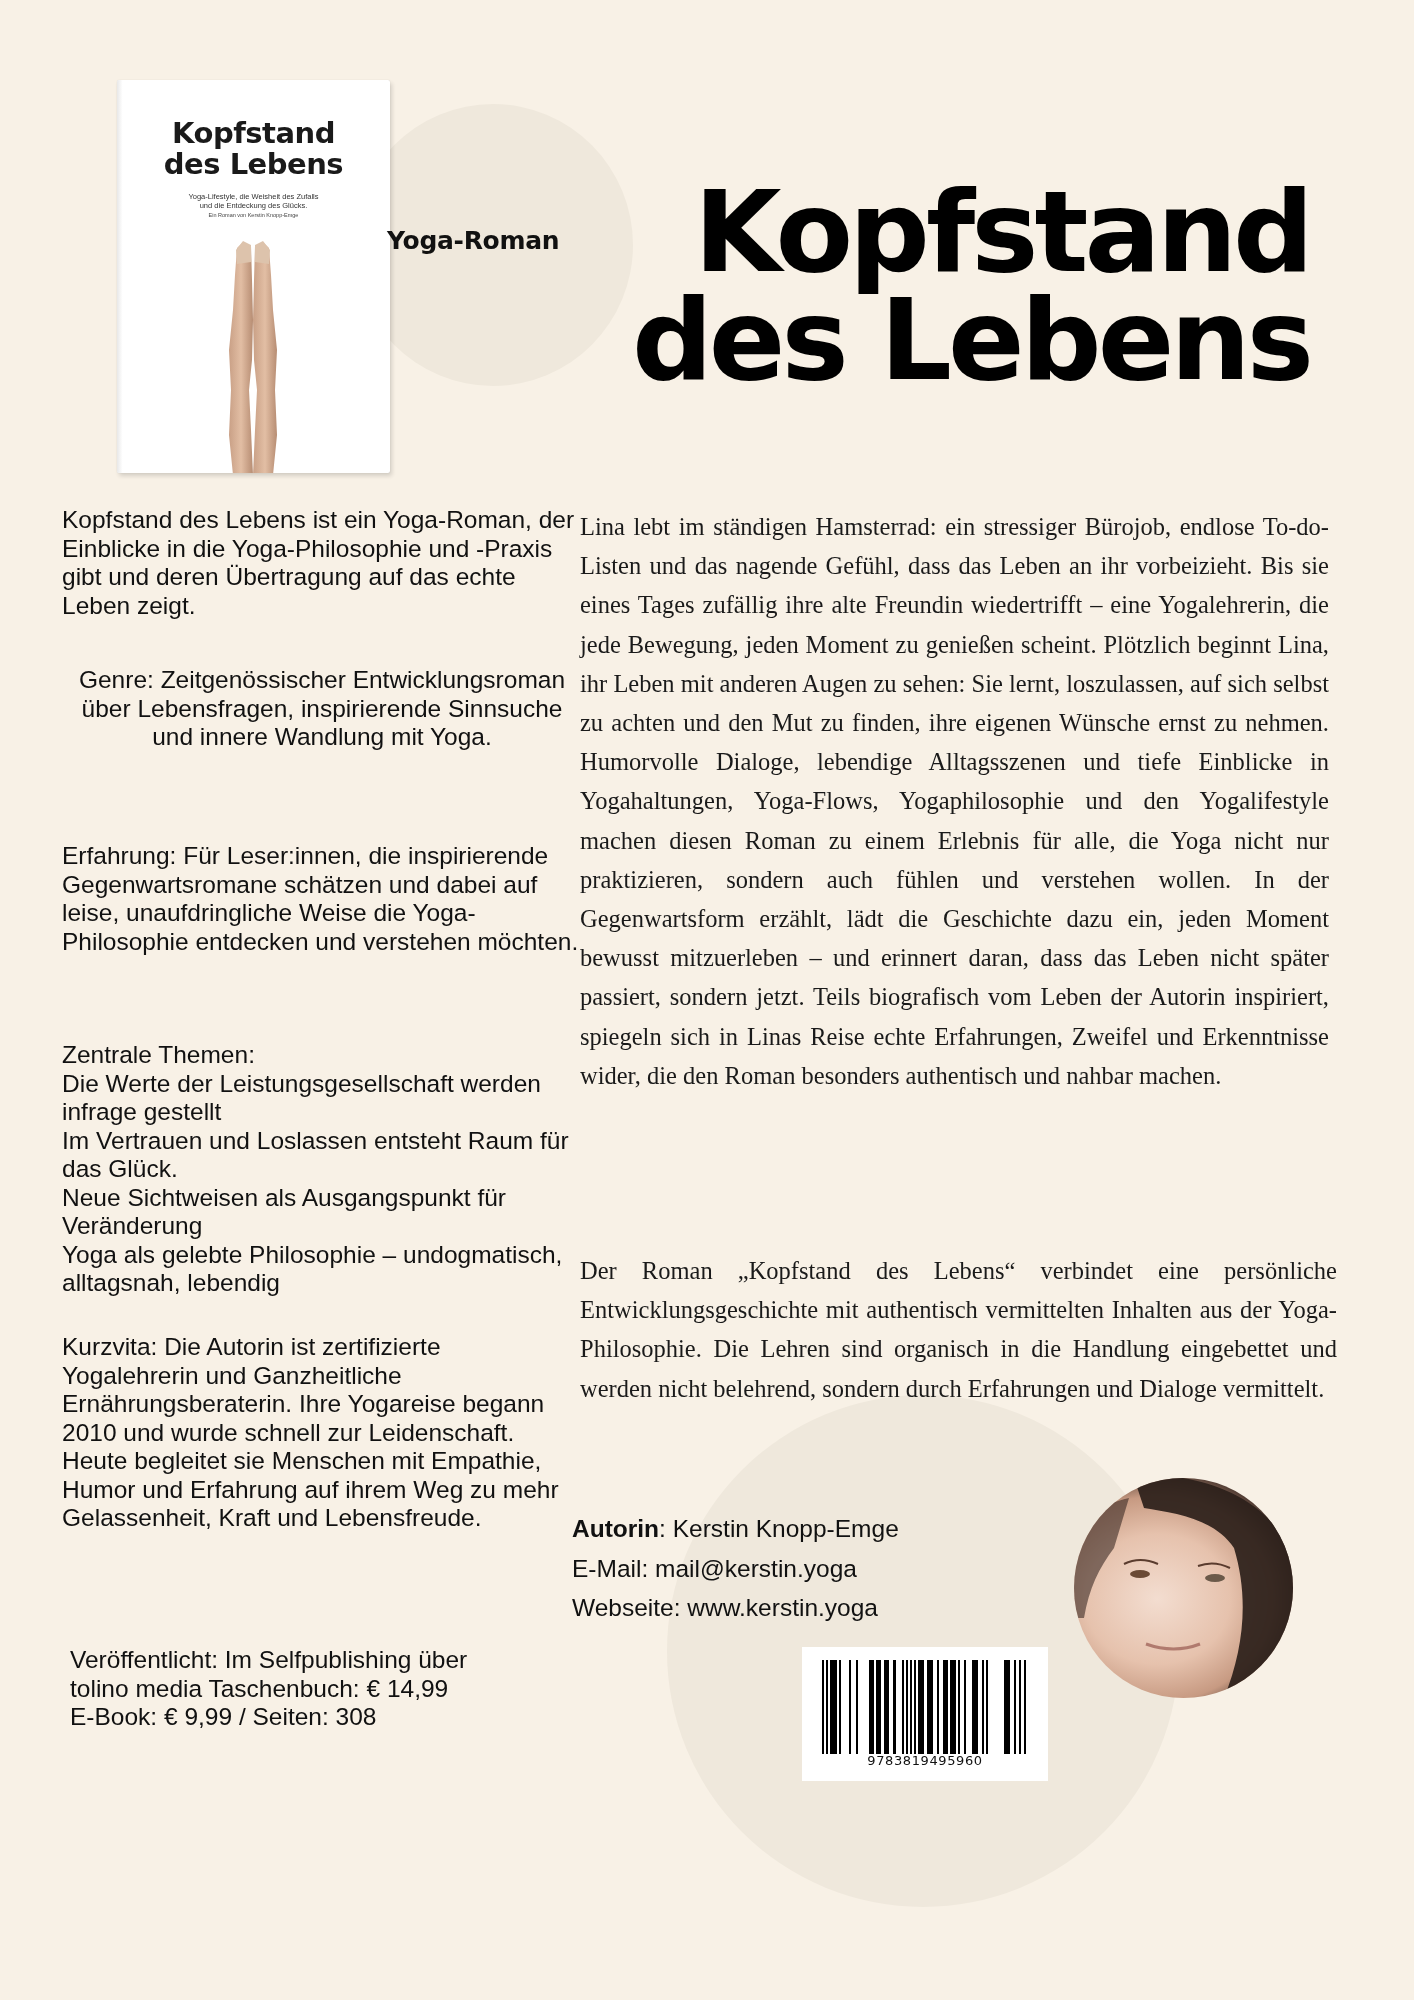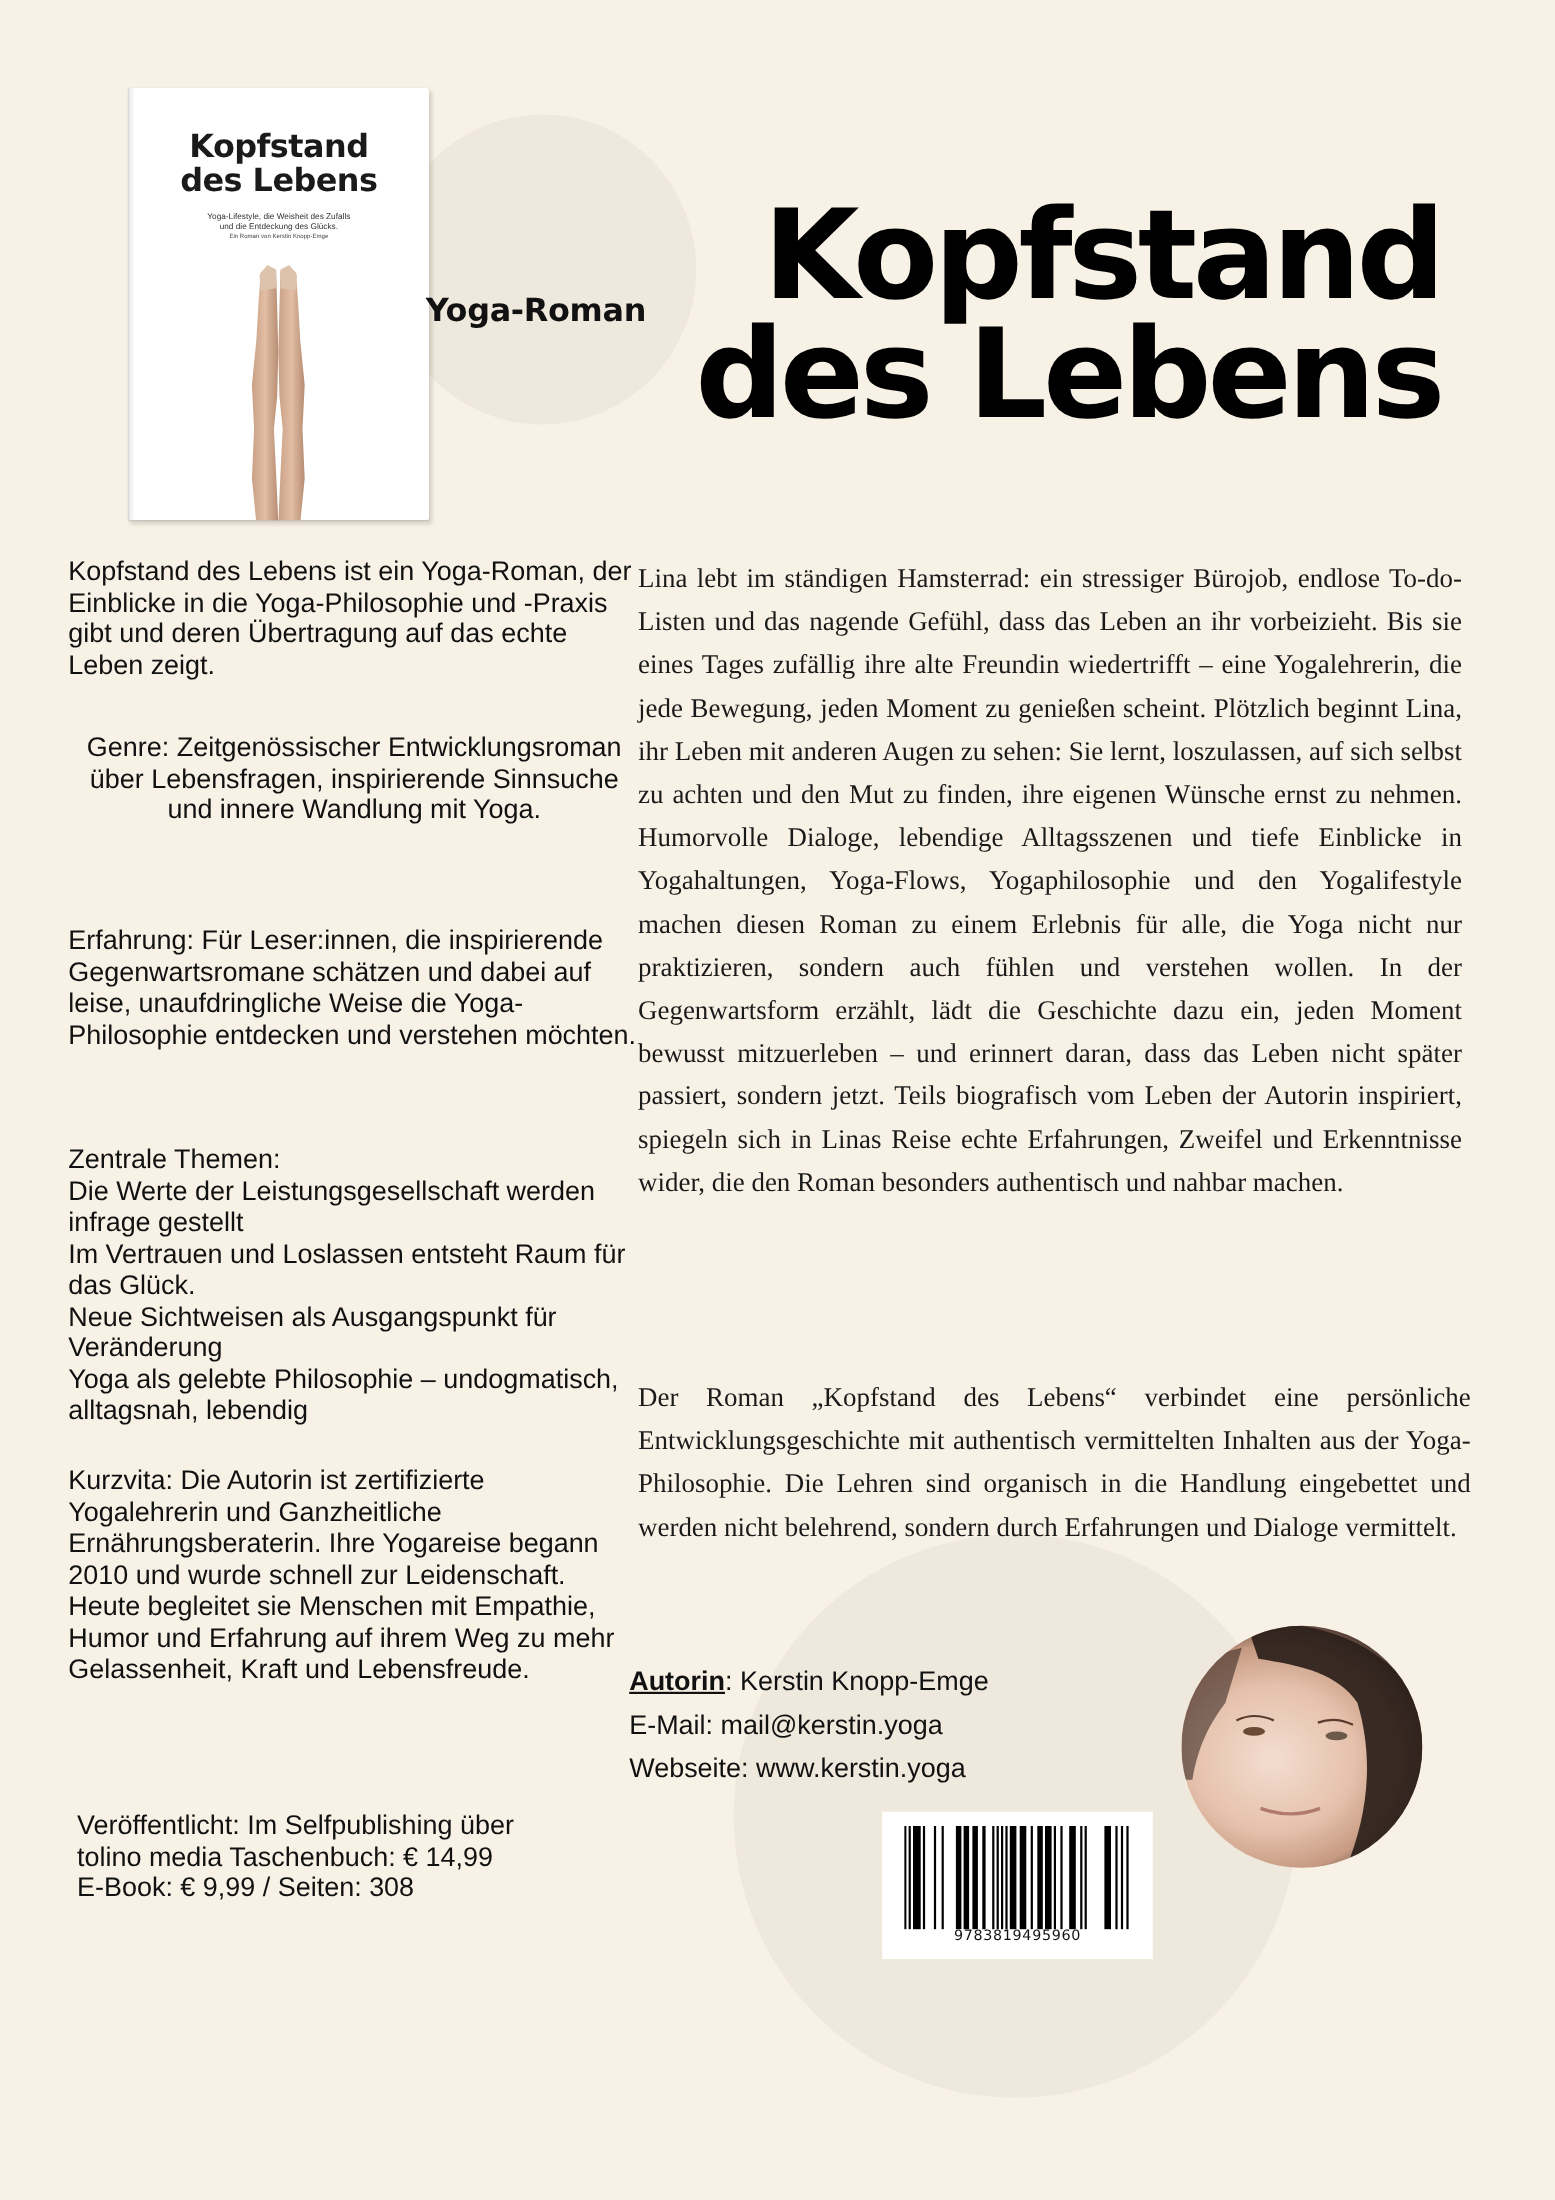--- a/index.html
+++ b/index.html
@@ -60,24 +60,23 @@
       color: #444;
     }
     .legs { position: absolute; left: 96px; top: 160px; width: 80px; height: 235px; }
 
     
     .genre-label {
       position: absolute;
       left: 387px; top: 226px;
       font-family: "DejaVu Sans", sans-serif;
       font-weight: bold;
-      font-size: 29px;
+      font-size: 25px;
       letter-spacing: -0.3px;
       color: #111;
-      margin-top: 39px;
     }
     .hero-title {
       position: absolute;
       left: 590px; top: 178px;
       width: 720px;
       font-family: "DejaVu Sans", sans-serif;
       font-weight: bold;
       font-size: 113px;
       line-height: 108px;
       letter-spacing: -4px;
@@ -123,21 +122,21 @@
 
     
     .contact {
       position: absolute;
       left: 572px; top: 1509px;
       font-family: "Liberation Sans", sans-serif;
       font-size: 24.5px;
       line-height: 39.5px;
       color: #111;
     }
-    .contact b { font-weight: bold; text-decoration: underline; }
+    .contact b { font-weight: bold; }
 
     .photo {
       position: absolute;
       left: 1074px; top: 1478px;
       width: 219px; height: 220px;
       border-radius: 50%;
       overflow: hidden;
       background: radial-gradient(ellipse at 38% 55%, #f3ddd0 0%, #e6c2ad 38%, #c79a82 60%, #3a2a24 78%, #241a16 100%);
     }
     .photo svg { position: absolute; left: 0; top: 0; }

